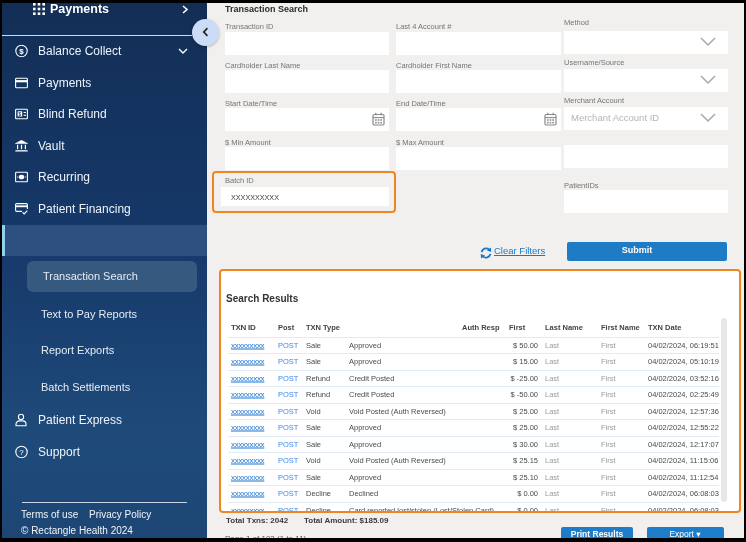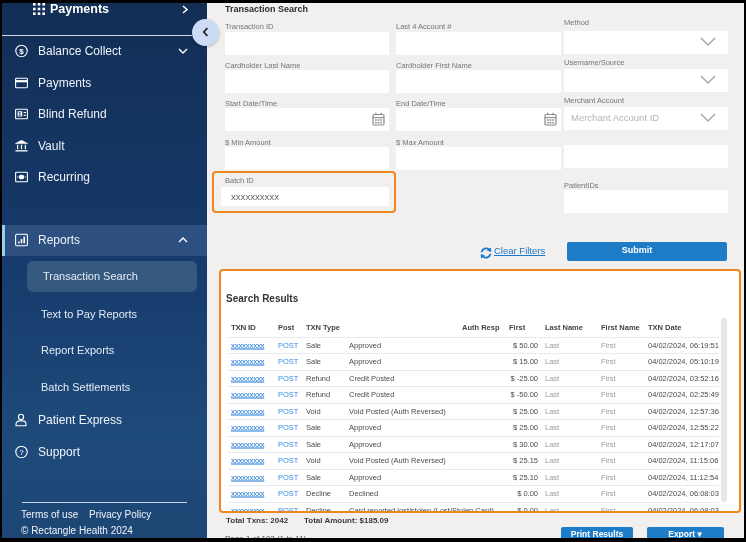--- a/index.html
+++ b/index.html
@@ -98,35 +98,31 @@
     <svg class="nav-icon" width="13" height="12" viewBox="0 0 13 12">
         <polygon points="6.5,0.2 12.6,3.6 0.4,3.6" fill="#fff" stroke="#fff" stroke-width="0.6"></polygon>
         <rect x="2" y="4.8" width="1.2" height="4.4" fill="#fff"></rect>
         <rect x="5.9" y="4.8" width="1.2" height="4.4" fill="#fff"></rect>
         <rect x="9.8" y="4.8" width="1.2" height="4.4" fill="#fff"></rect>
         <rect x="0.4" y="10.2" width="12.2" height="1.3" fill="#fff"></rect>
       </svg>
     <span class="nav-label">Vault</span>
   </div>
 
+  <div class="navitem" style="top:193px;">
+    <svg class="nav-icon" width="13" height="12" viewBox="0 0 13 12">
+        <path d="M12.4 6 L12.4 1.7 A1.1 1.1 0 0 0 11.3 0.6 L1.7 0.6 A1.1 1.1 0 0 0 0.6 1.7 L0.6 7.3 A1.1 1.1 0 0 0 1.7 8.4 L7 8.4" fill="none" stroke="#fff" stroke-width="1.1"></path>
+        <rect x="0.6" y="2.4" width="11.8" height="1.8" fill="#fff"></rect>
+        <polyline points="7.6,9.3 9.2,10.9 12.3,7.6" fill="none" stroke="#fff" stroke-width="1.2"></polyline>
+      </svg>
+    <span class="nav-label">Patient Financing</span>
+  </div>
 
   <div class="abs" style="left:0;top:224.8px;width:207px;height:31px;background:#2e5080;"></div>
   <div class="abs" style="left:2px;top:224.8px;width:3px;height:31px;background:#8fd0ee;"></div>
-  <div class="navitem" style="top:224.8px;">
-    <svg class="nav-icon" width="13" height="13" viewBox="0 0 13 13">
-        <rect x="0.6" y="0.6" width="11.8" height="11.8" rx="1.5" fill="none" stroke="#fff" stroke-width="1.1"></rect>
-        <rect x="3" y="8" width="1.6" height="1.8" fill="#fff"></rect>
-        <rect x="5.7" y="5.6" width="1.6" height="4.2" fill="#fff"></rect>
-        <rect x="8.4" y="3.2" width="1.6" height="6.6" fill="#fff"></rect>
-      </svg>
-    <span class="nav-label">Reports</span>
-    <svg class="nav-chev" width="10" height="7" viewBox="0 0 10 7">
-        <polyline points="1,5.5 5,1.5 9,5.5" fill="none" stroke="#fff" stroke-width="1.4"></polyline>
-      </svg>
-  </div>
 
   <div class="abs" style="left:27px;top:261px;width:170px;height:30.5px;background:#36597f;border-radius:6px;"></div>
   <span class="subitem" style="top:276.3px;left:43px;">Transaction Search</span>
   <span class="subitem" style="top:313.5px;">Text to Pay Reports</span>
   <span class="subitem" style="top:350px;">Report Exports</span>
   <span class="subitem" style="top:386.5px;">Batch Settlements</span>
 
   <div class="navitem" style="top:404.5px;">
     <svg class="nav-icon" width="12" height="13" viewBox="0 0 12 13">
         <circle cx="6" cy="3.4" r="2.6" fill="none" stroke="#fff" stroke-width="1.1"></circle>
@@ -378,18 +374,18 @@
   </div>
     </div>
 </div>
 
 <div class="abs" style="left:720.5px;top:318px;width:6.5px;height:184px;background:#e7e7e7;border-radius:4px;"></div>
 
 <div class="abs" style="left:226px;top:516px;font-size:8px;font-weight:bold;color:#3a3a3a;">Total Txns: 2042</div>
 <div class="abs" style="left:304px;top:516px;font-size:8px;font-weight:bold;color:#3a3a3a;">Total Amount: $185.09</div>
 <div class="abs" style="left:225px;top:534px;font-size:8px;color:#555;">Page 1 of 103  (1 to 11)</div>
 <div class="abs" style="left:561px;top:526.5px;width:72px;height:16px;background:#1e7dc9;border-radius:2px;color:#fff;font-size:8.5px;font-weight:bold;text-align:center;line-height:14px;">Print Results</div>
-<div class="abs" style="left:646.5px;top:526.5px;width:77px;height:16px;background:#1e7dc9;border-radius:2px;color:#fff;font-size:8.5px;font-weight:bold;text-align:center;line-height:14px;">Export ▾</div>
+<div class="abs" style="left:646.5px;top:526.5px;width:77px;height:16px;background:#1e7dc9;border-radius:2px;color:#fff;font-size:8.5px;font-weight:normal;text-align:center;line-height:14px;">Export ▾</div>
 
 <div class="abs" style="left:0;top:0;width:746px;height:3px;background:#000;z-index:9;"></div>
 <div class="abs" style="left:0;top:0;width:2px;height:542px;background:#000;z-index:9;"></div>
 <div class="abs" style="left:744px;top:0;width:2px;height:542px;background:#000;z-index:9;"></div>
 <div class="abs" style="left:0;top:537.5px;width:746px;height:4.5px;background:#000;z-index:9;"></div>
 
 </body></html>

